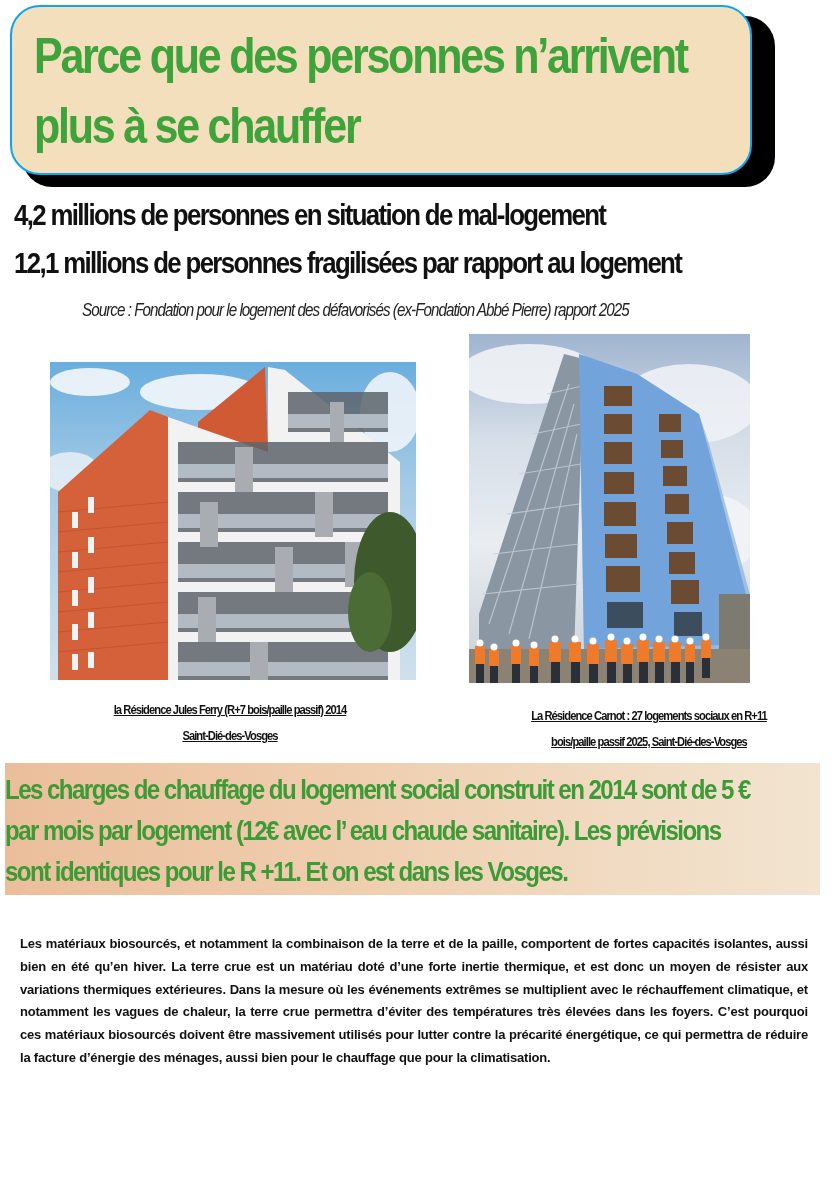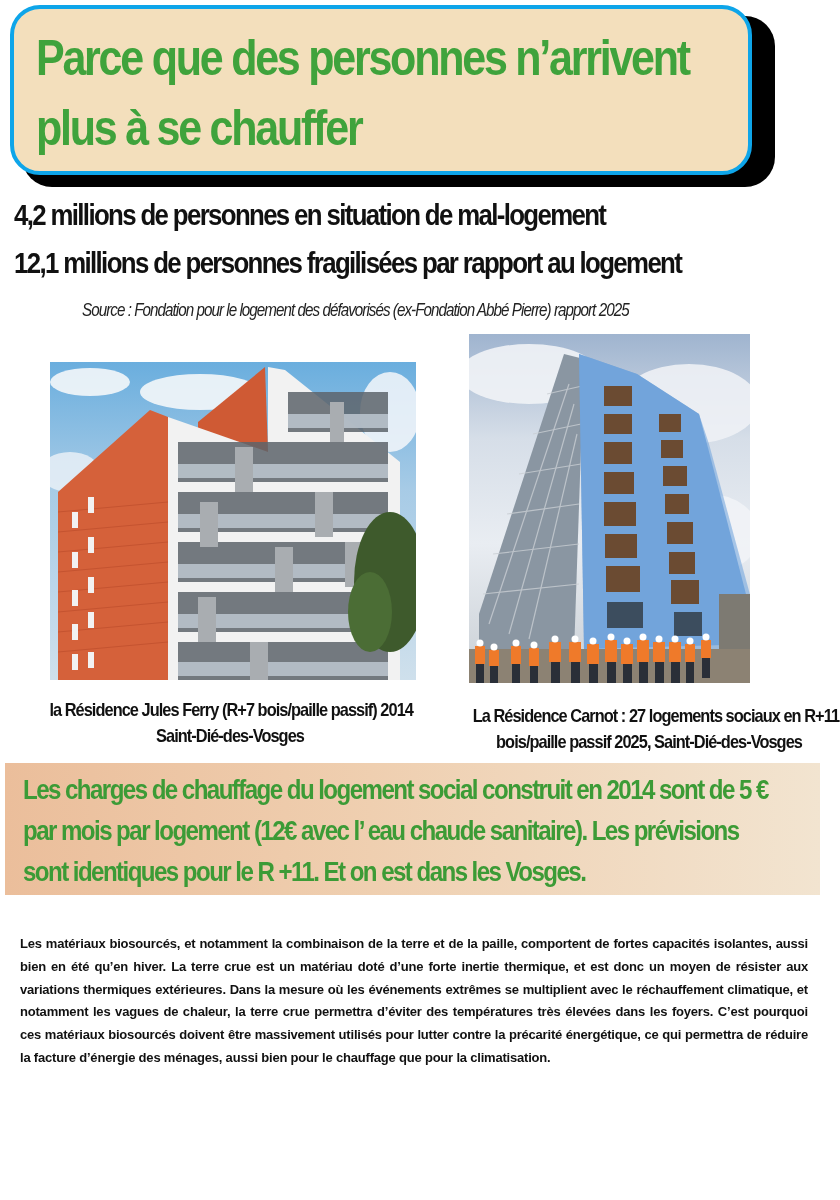--- a/index.html
+++ b/index.html
@@ -6,21 +6,21 @@
   html, body { width: 840px; height: 1200px; background: #ffffff; overflow: hidden; }
   body { position: relative; font-family: "Liberation Sans", sans-serif; color: #111; }
 
   
   .title-shadow {
     position: absolute; left: 22px; top: 16px; width: 753px; height: 171px;
     background: #000; border-radius: 30px;
   }
   .title-box {
     position: absolute; left: 10px; top: 5px; width: 742px; height: 170px;
-    background: #f3dfbc; border: 4px solid #0ea5e9; border-radius: 30px;
+    background: #f3dfbc; border: 2px solid #0ea5e9; border-radius: 30px;
     padding: 14px 0 0 22px;
   }
   .title-line {
     font-family: "Liberation Sans Narrow", "Liberation Sans", sans-serif;
     font-weight: 700; color: #3fa33c; font-size: 50px; line-height: 70px;
     letter-spacing: -2.6px; transform: scaleX(0.86); transform-origin: left center;
     white-space: nowrap;
   }
 
   
@@ -39,32 +39,32 @@
 
   
   .photo { position: absolute; overflow: hidden; }
   .photo-left { left: 50px; top: 362px; width: 366px; height: 318px;
     background: linear-gradient(180deg, #6aaede 0%, #a7cbe6 40%, #cfe0ec 100%); }
   .photo-right { left: 469px; top: 334px; width: 281px; height: 349px;
     background: linear-gradient(180deg, #9fb4cf 0%, #d6dee8 30%, #e9edf2 60%, #c8ced4 100%); }
 
   
   .caption {
-    position: absolute; font-weight: 700; font-size: 19px; color: #111;
-    text-align: center; line-height: 26px; letter-spacing: -1.1px; white-space: nowrap;
+    position: absolute; font-weight: 700; font-size: 13px; color: #111;
+    text-align: center; line-height: 26px; letter-spacing: -1.1px; white-space: nowrap; text-decoration: underline;
   }
   .caption-left { left: 20px; width: 420px; top: 697px; }
   .caption-right { left: 444px; width: 410px; top: 703px; }
   .caption span { display: block; transform: scaleX(0.86); }
 
   
   .band {
     position: absolute; left: 5px; top: 763px; width: 815px; height: 132px;
     background: linear-gradient(90deg, #ebbe9b 0%, #efcfb0 45%, #f2e4d0 100%);
-    padding: 6px 0 0 18px;
+    padding: 6px 0 0 0;
   }
   .band-line {
     font-weight: 700; color: #3c9b36; font-size: 28px; line-height: 41px;
     letter-spacing: -1.8px; white-space: nowrap;
     transform: scaleX(0.86); transform-origin: left center;
   }
 
   
   .body-text {
     position: absolute; left: 20px; top: 933px; width: 788px;

